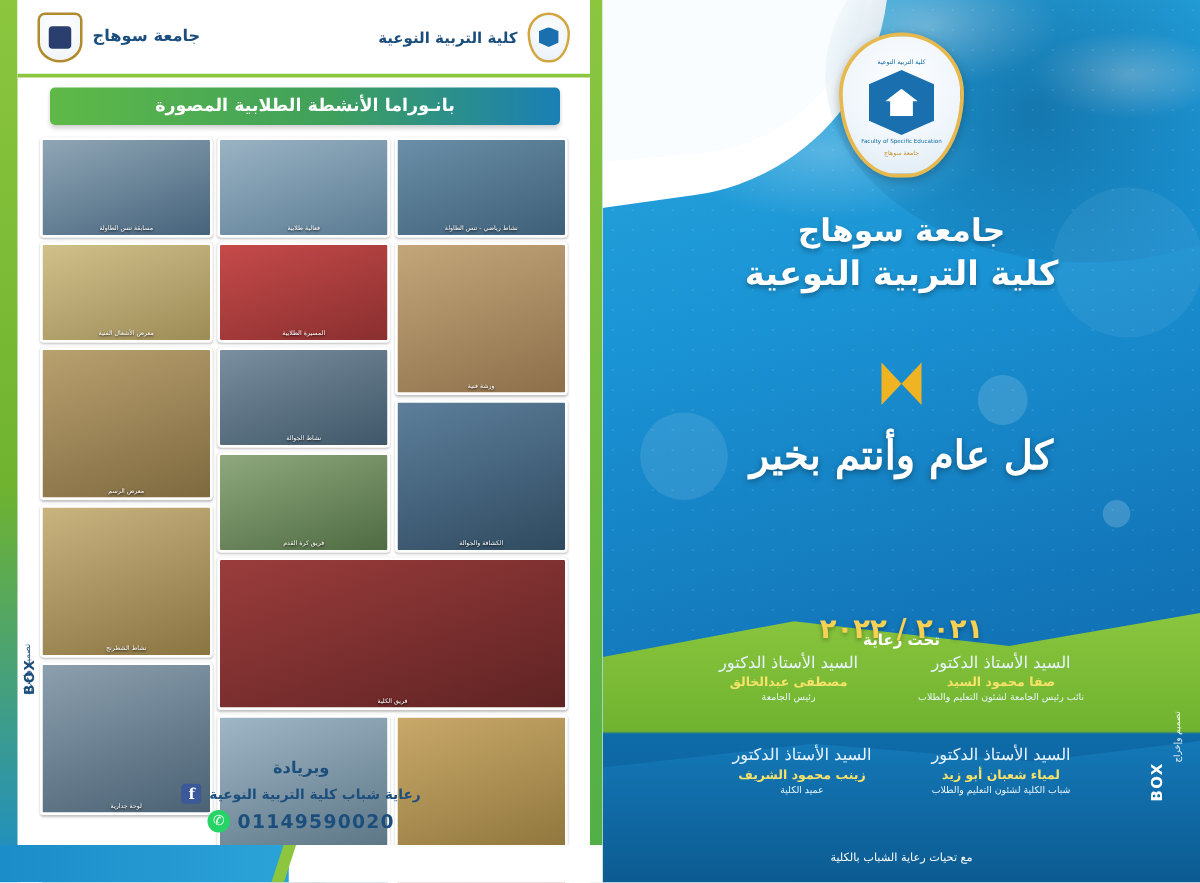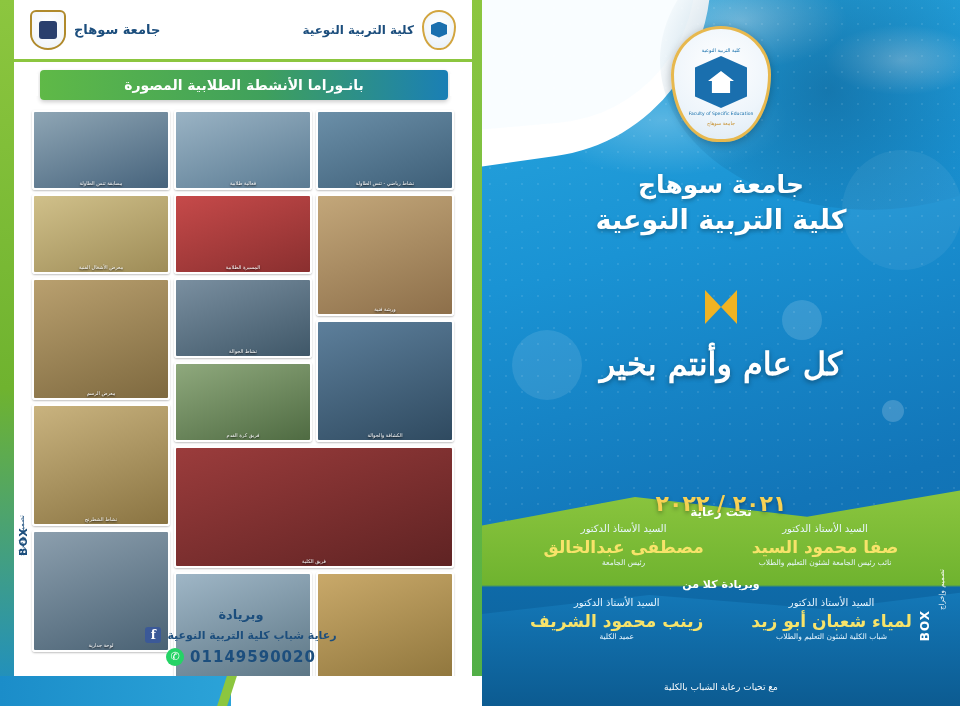--- a/index.html
+++ b/index.html
@@ -138,22 +138,22 @@
   .lp-blue-bottom {
     position:absolute; bottom:0; left:0; width:100%; height:118px; z-index:4;
     background: linear-gradient(180deg,#1479b9 0%, #0c5b91 100%);
     clip-path: polygon(0 22%, 35% 6%, 72% 18%, 100% 4%, 100% 100%, 0 100%);
   }
 
   .patron-block { position:absolute; z-index:7; left:0; right:0; text-align:center; color:#fff; }
   .patron-title { top:505px; font-size:12px; font-weight:bold; color:#ffffff;}
   .patron-row { display:flex; justify-content:center; gap:48px; }
   .patron { text-align:center; line-height:1.35; }
-  .patron .pre  { font-size:10px; color:#e9f6ff; }
-  .patron .name { font-size:17px; font-weight:bold; color:#f7e36a; }
+  .patron .pre  { font-size:13px; color:#e9f6ff; }
+  .patron .name { font-size:10px; font-weight:bold; color:#f7e36a; }
   .patron .role { font-size:7.5px; color:#eaf7ff; }
 
   .thanks {
     position:absolute; bottom:14px; left:0; right:0; text-align:center;
     color:#ffffff; font-size:9px; z-index:8;
   }
   .lp-vbrand {
     position:absolute; bottom:96px; right:14px; z-index:8;
     writing-mode: vertical-rl; transform: rotate(180deg);
     font-size:7px; color:#ffffff; letter-spacing:.5px; opacity:.95;
@@ -318,21 +318,20 @@
           <div class="role">نائب رئيس الجامعة لشئون التعليم والطلاب</div>
         </div>
         <div class="patron">
           <div class="pre">السيد الأستاذ الدكتور</div>
           <div class="name">مصطفى عبدالخالق</div>
           <div class="role">رئيس الجامعة</div>
         </div>
       </div>
     </div>
 
-    <div class="patron-block" style="top:578px;font-size:11px;font-weight:bold;">وبريادة كلا من</div>
 
     <div class="patron-block" style="top:596px;">
       <div class="patron-row">
         <div class="patron">
           <div class="pre">السيد الأستاذ الدكتور</div>
           <div class="name">لمياء شعبان أبو زيد</div>
           <div class="role">شباب الكلية لشئون التعليم والطلاب</div>
         </div>
         <div class="patron">
           <div class="pre">السيد الأستاذ الدكتور</div>

